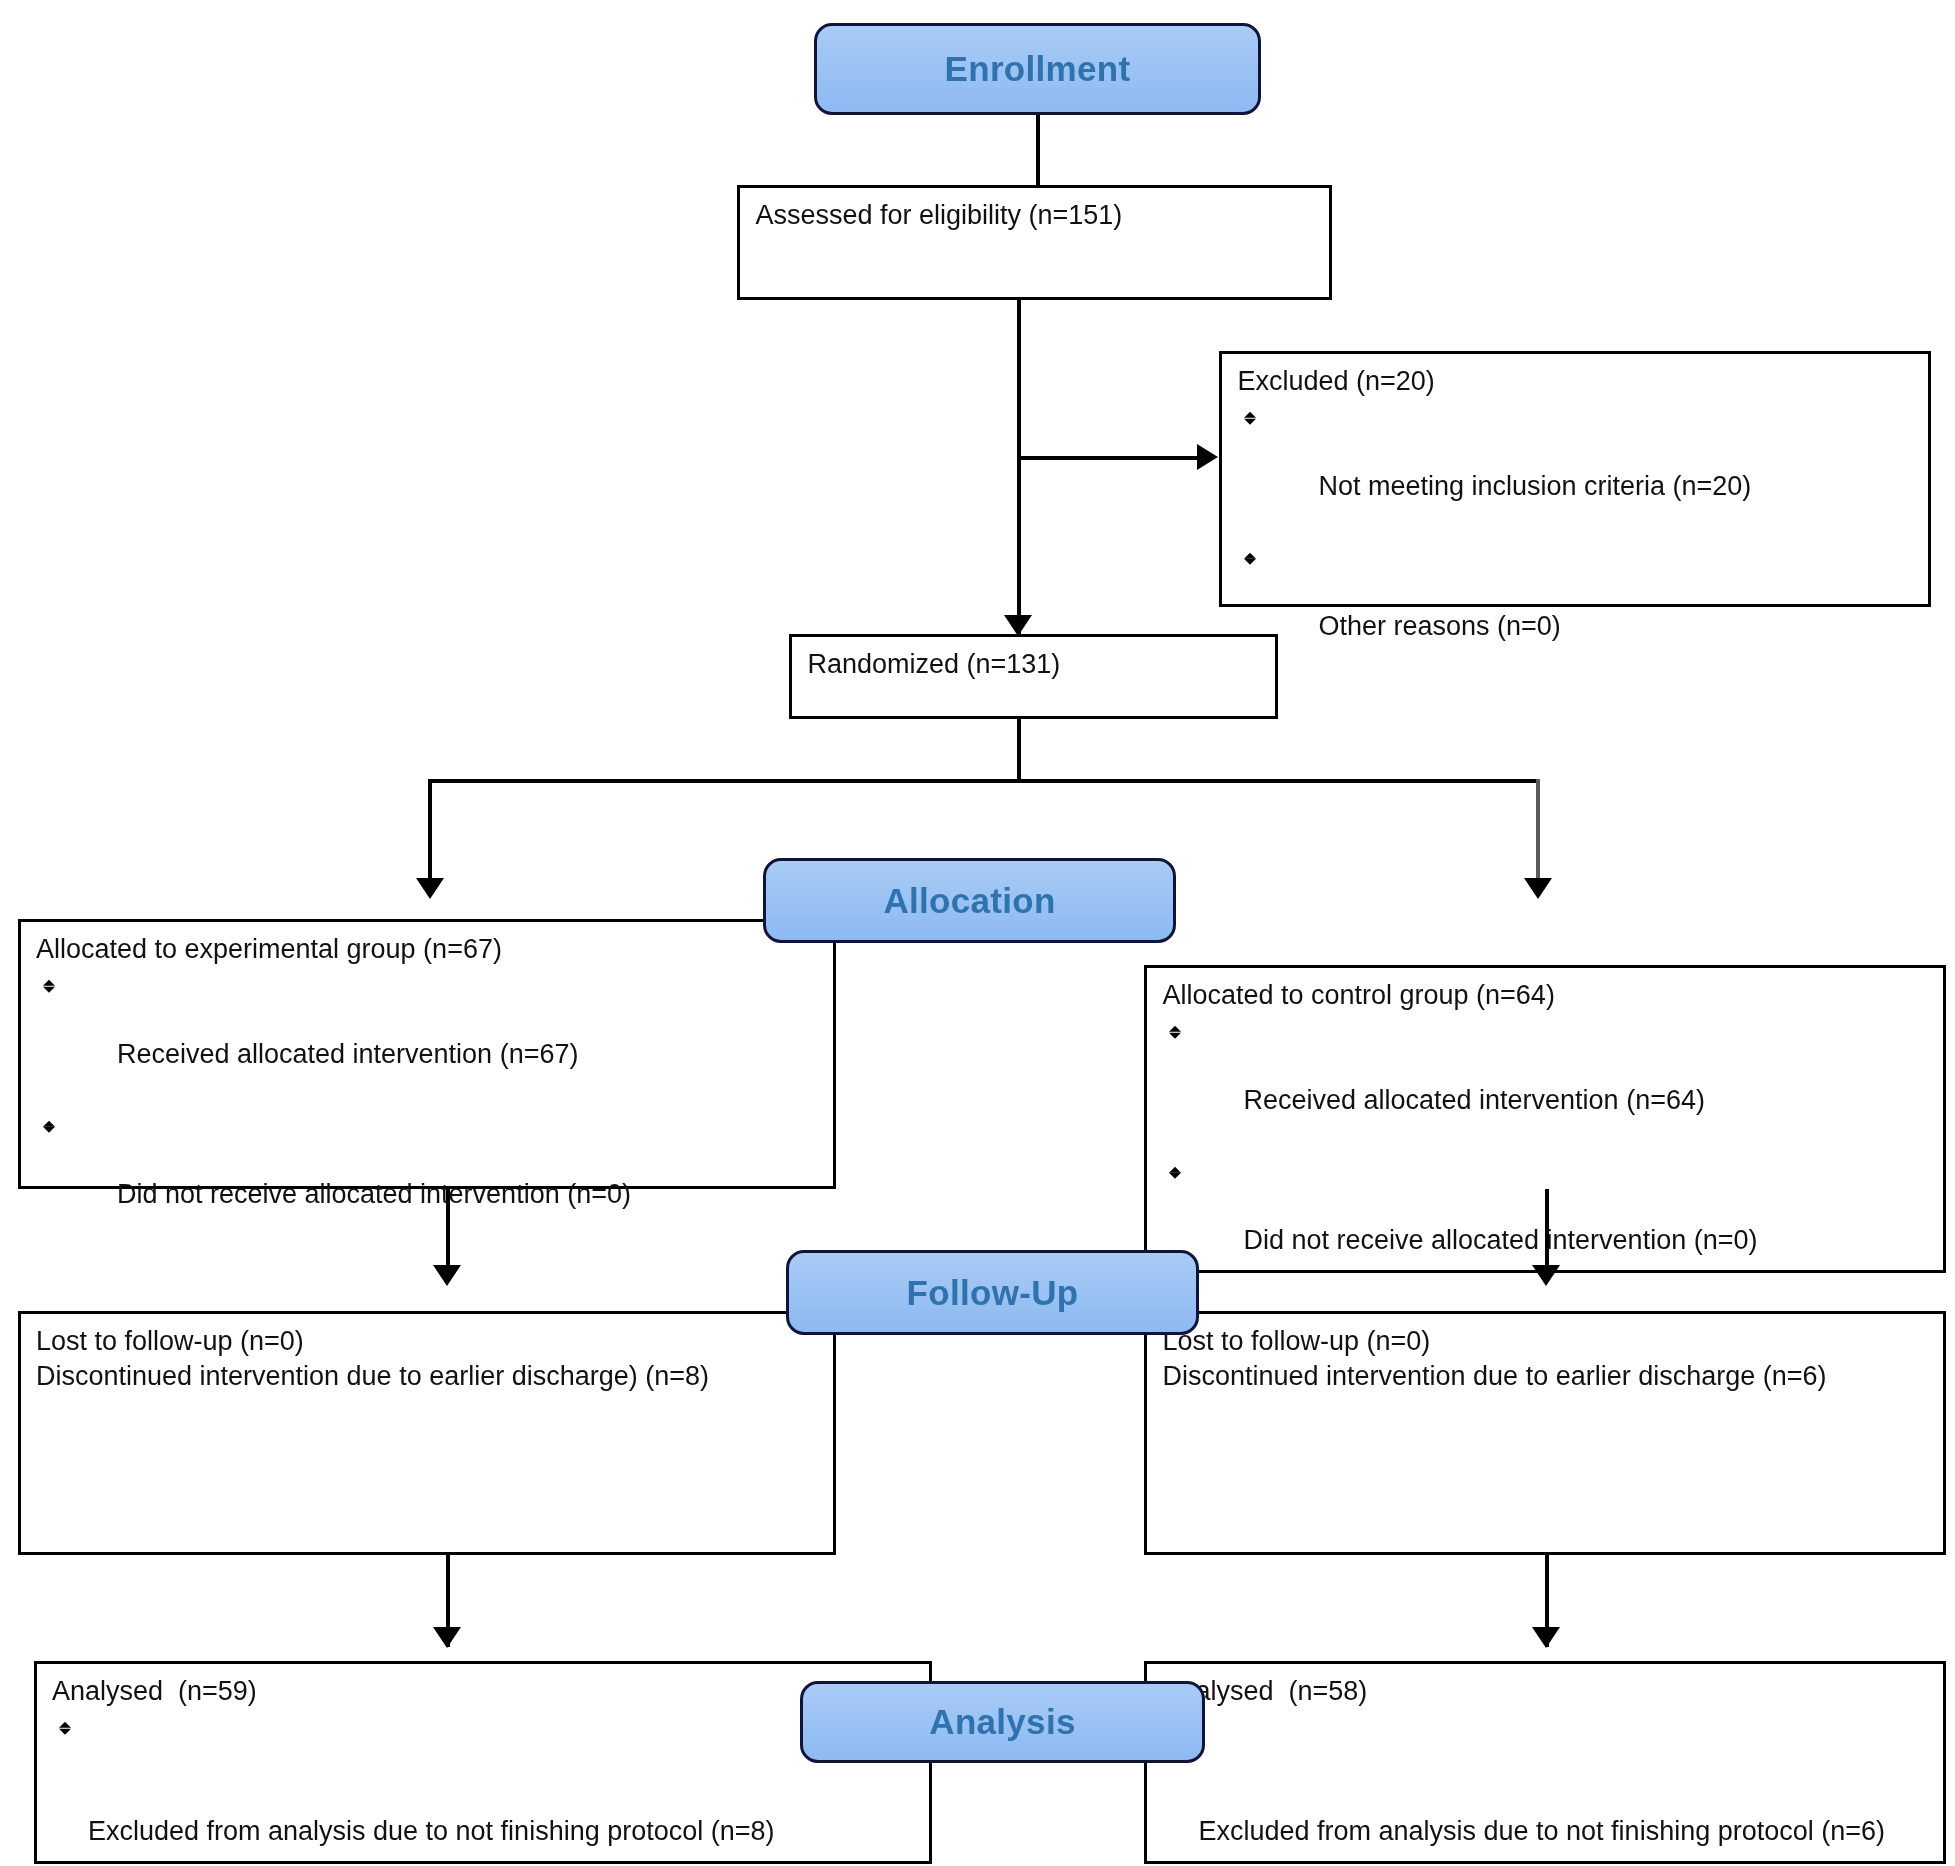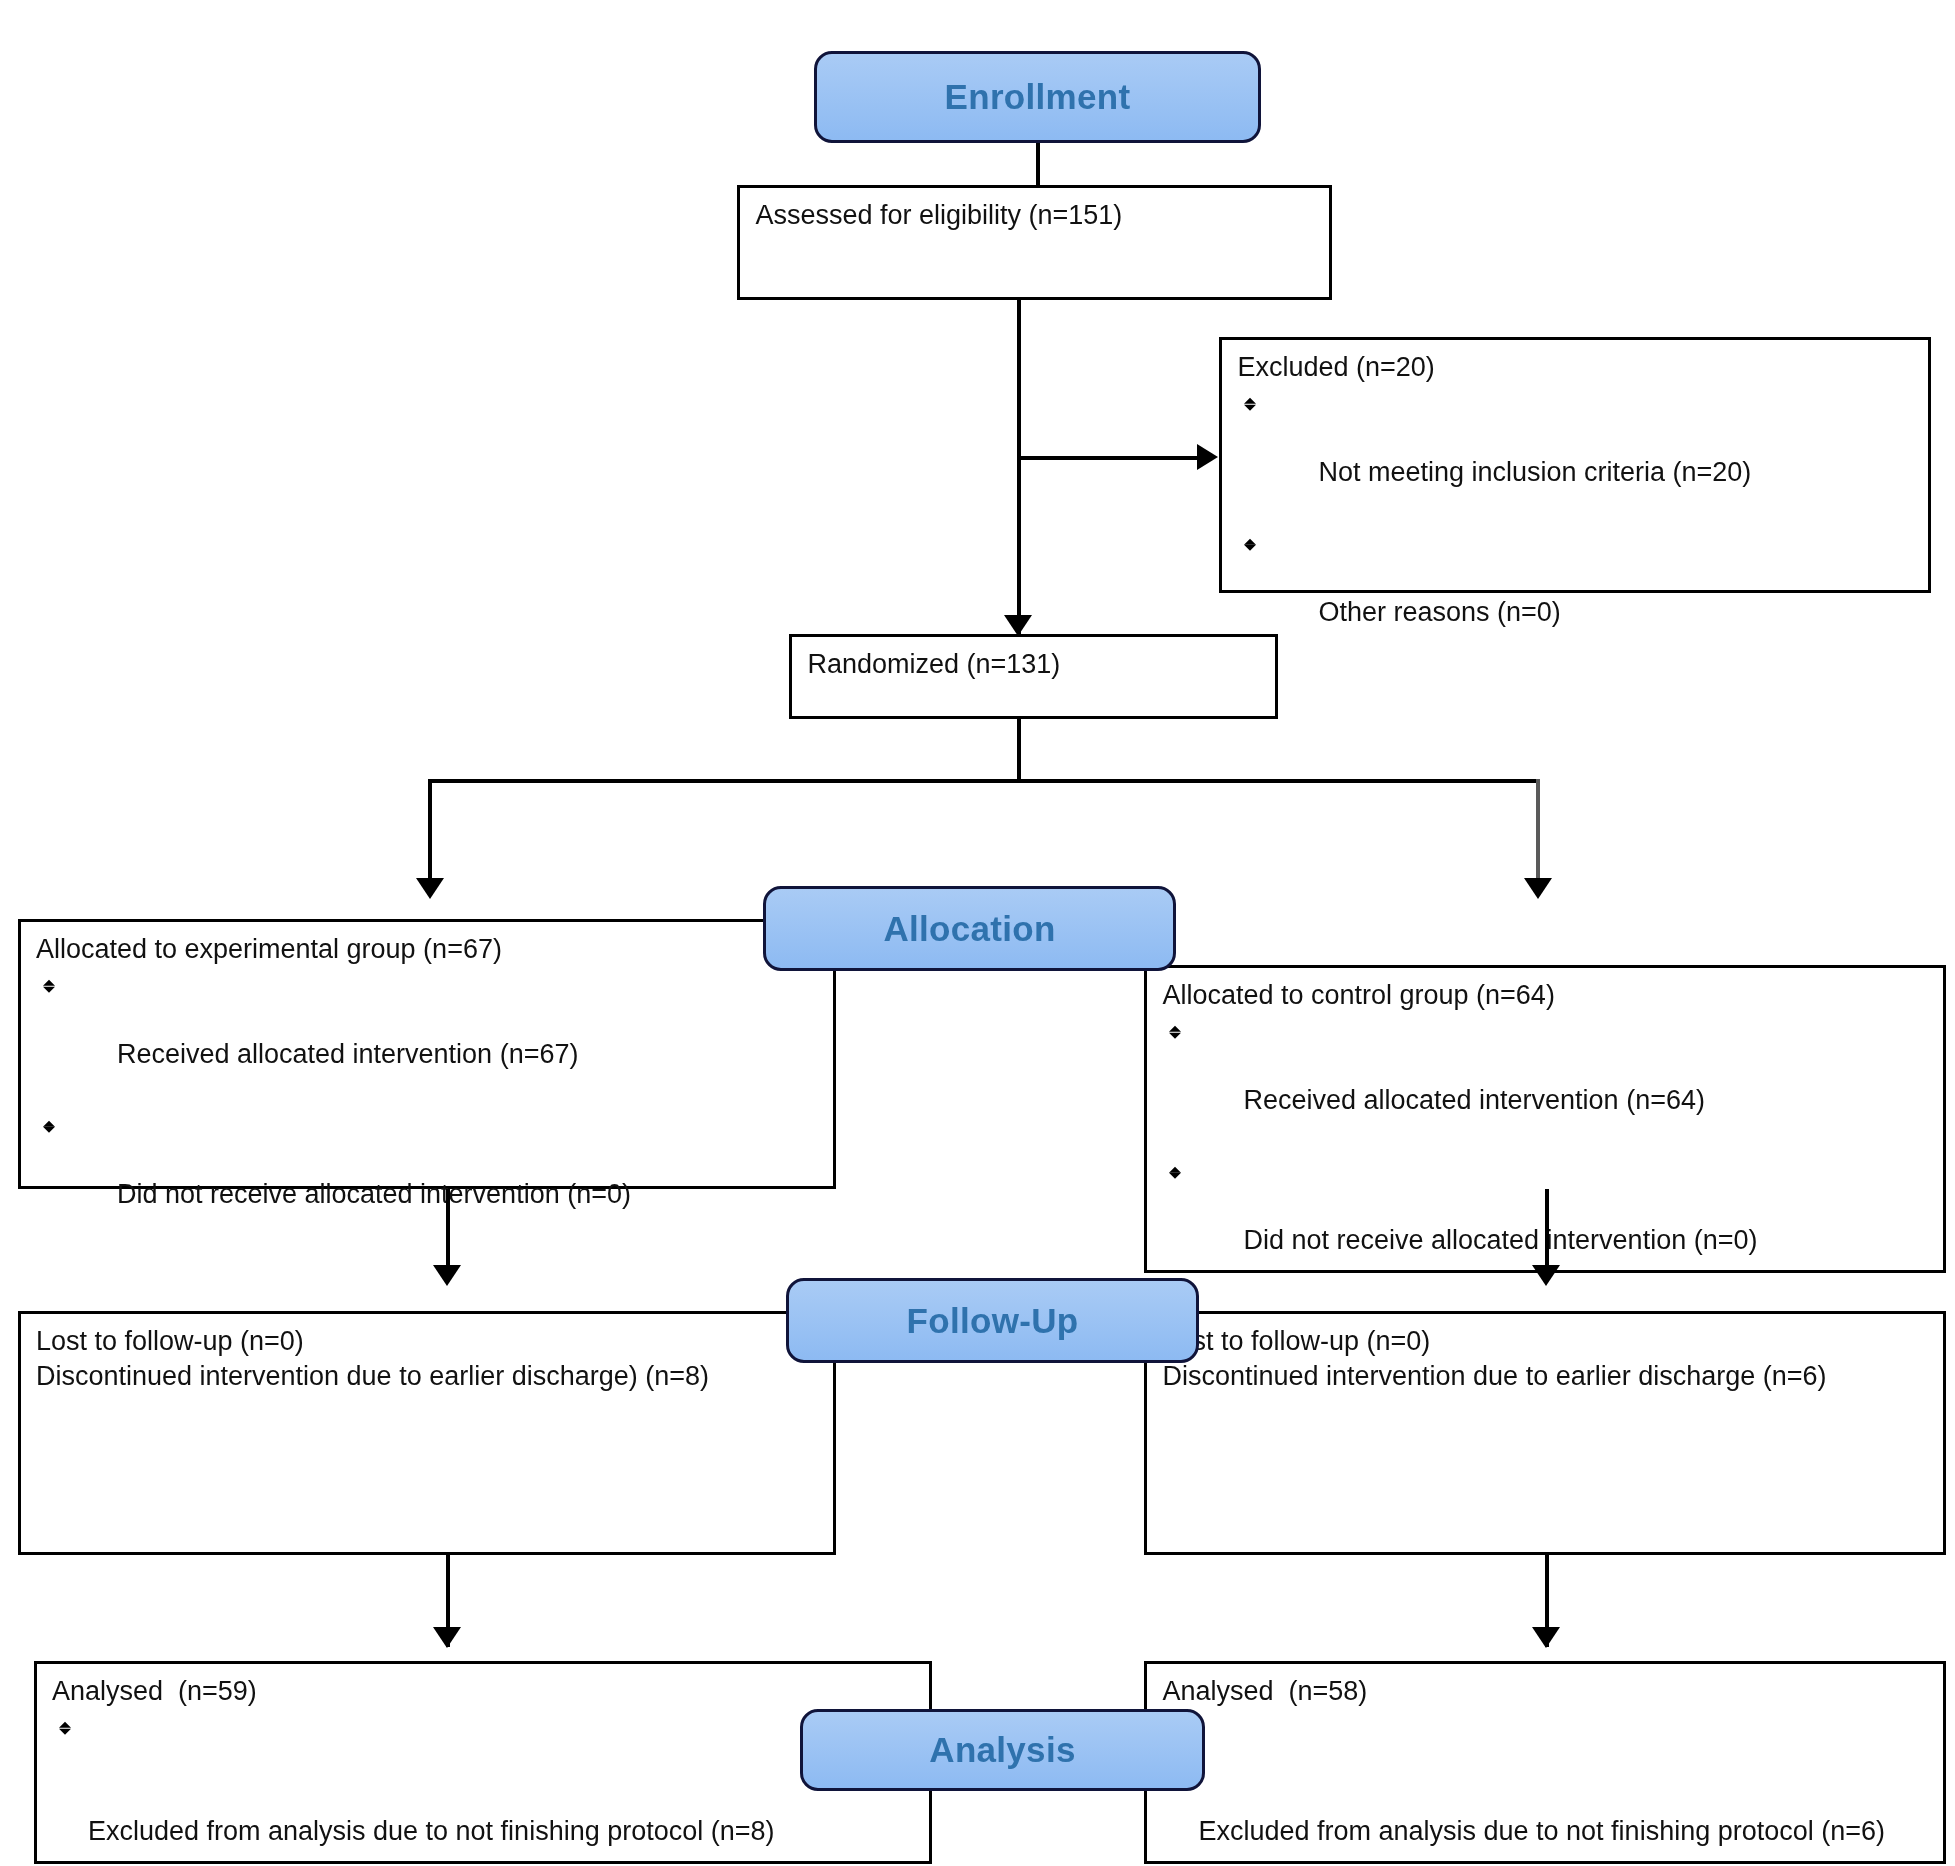--- a/index.html
+++ b/index.html
@@ -37,21 +37,20 @@
     background:linear-gradient(#a9cbf5,#8dbaf2);
     border:3.5px solid #10143a;
     border-radius:18px;
     box-sizing:border-box;
     color:#2f72ad;
     font-weight:bold;
     font-size:35px;
     display:flex;align-items:center;justify-content:center;
     letter-spacing:0.3px;
     z-index:6;
-    margin-top:28px;
   }
 
   .vline{position:absolute;background:#000000;width:3.5px;z-index:2;}
   .hline{position:absolute;background:#000000;height:3.5px;z-index:2;}
   .vline.gray{background:#5a5a5a;}
 
   .arrow-d{
     position:absolute;width:0;height:0;
     border-left:14px solid transparent;
     border-right:14px solid transparent;
@@ -79,21 +78,21 @@
 
   <div class="box" style="left:737px;top:185px;width:595px;height:115px;">
     <span class="ln">Assessed for eligibility (n=151)</span>
   </div>
 
   <div class="vline" style="left:1017px;top:300px;height:337px;"></div>
 
   <div class="hline" style="left:1017px;top:456px;width:183px;"></div>
   <div class="arrow-r" style="left:1197px;top:444px;"></div>
 
-  <div class="box" style="left:1219px;top:337px;width:712px;height:256px;">
+  <div class="box" style="left:1219px;top:351px;width:712px;height:256px;">
     <span class="ln">Excluded (n=20)</span>
     <span class="bul">
       <span class="dia"></span>
       <span>Not meeting inclusion criteria (n=20)</span>
     </span>
     <span class="bul">
       <span class="dia"></span>
       <span>Other reasons (n=0)</span>
     </span>
   </div>

